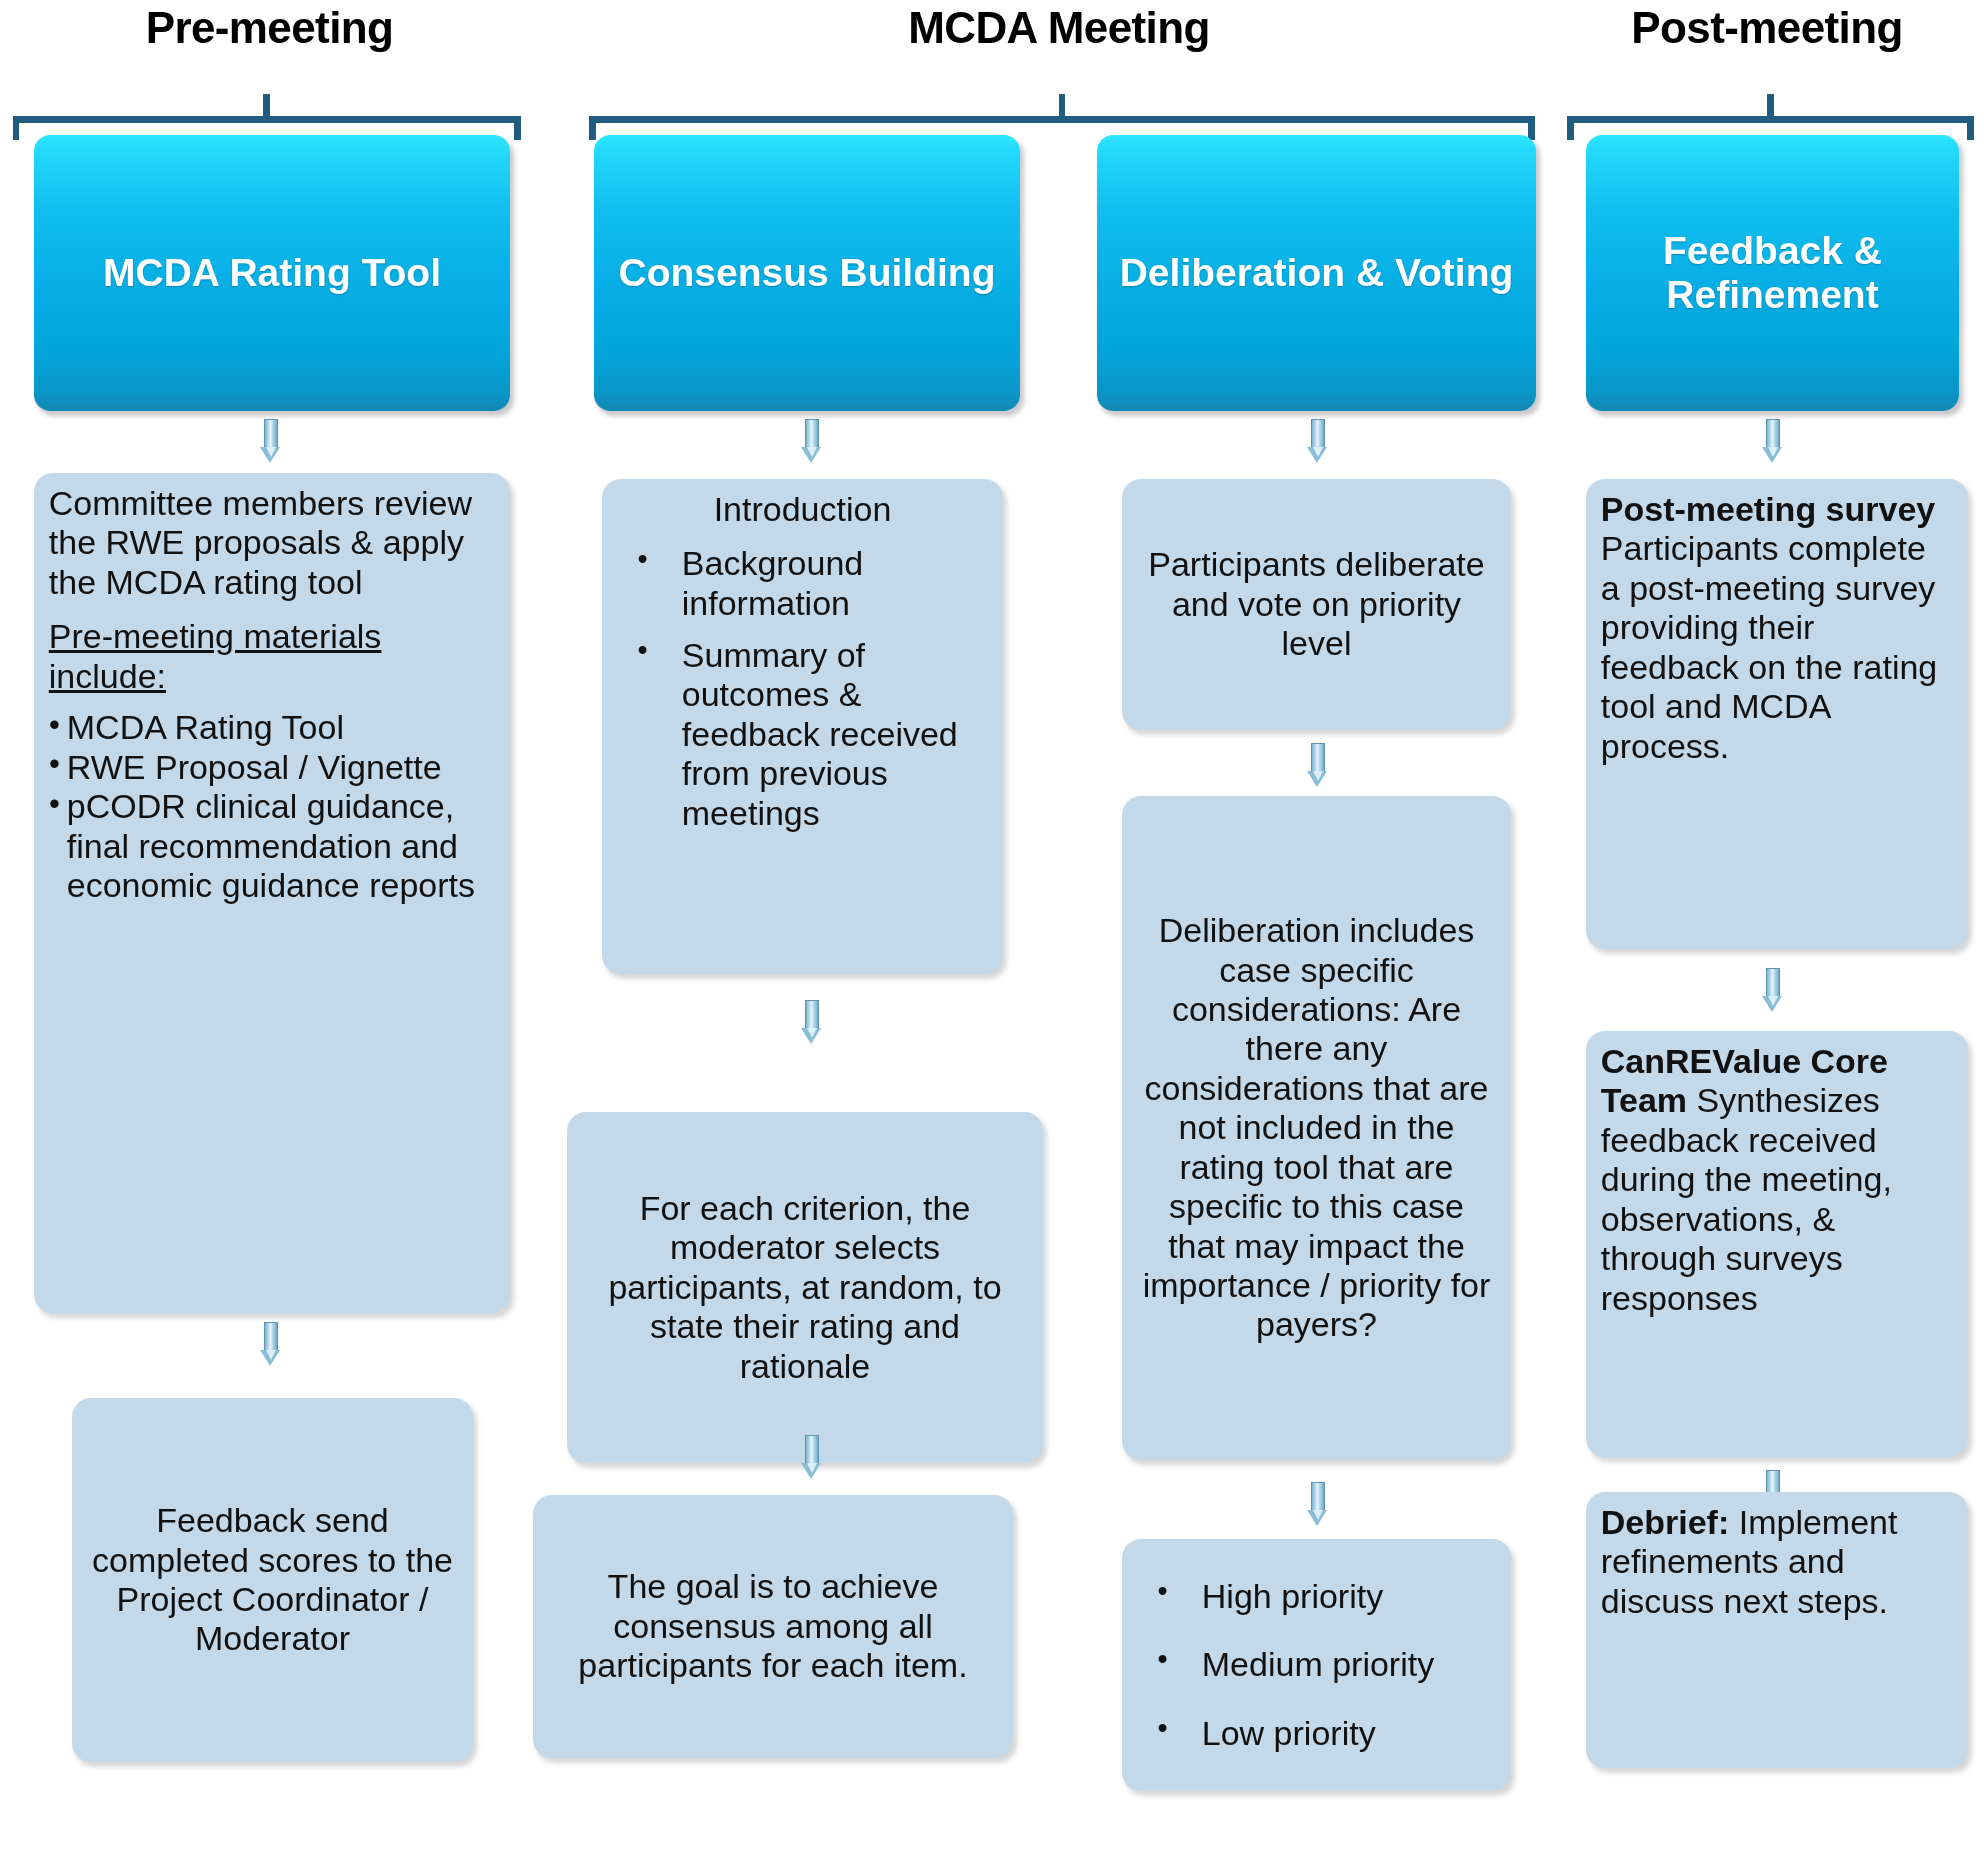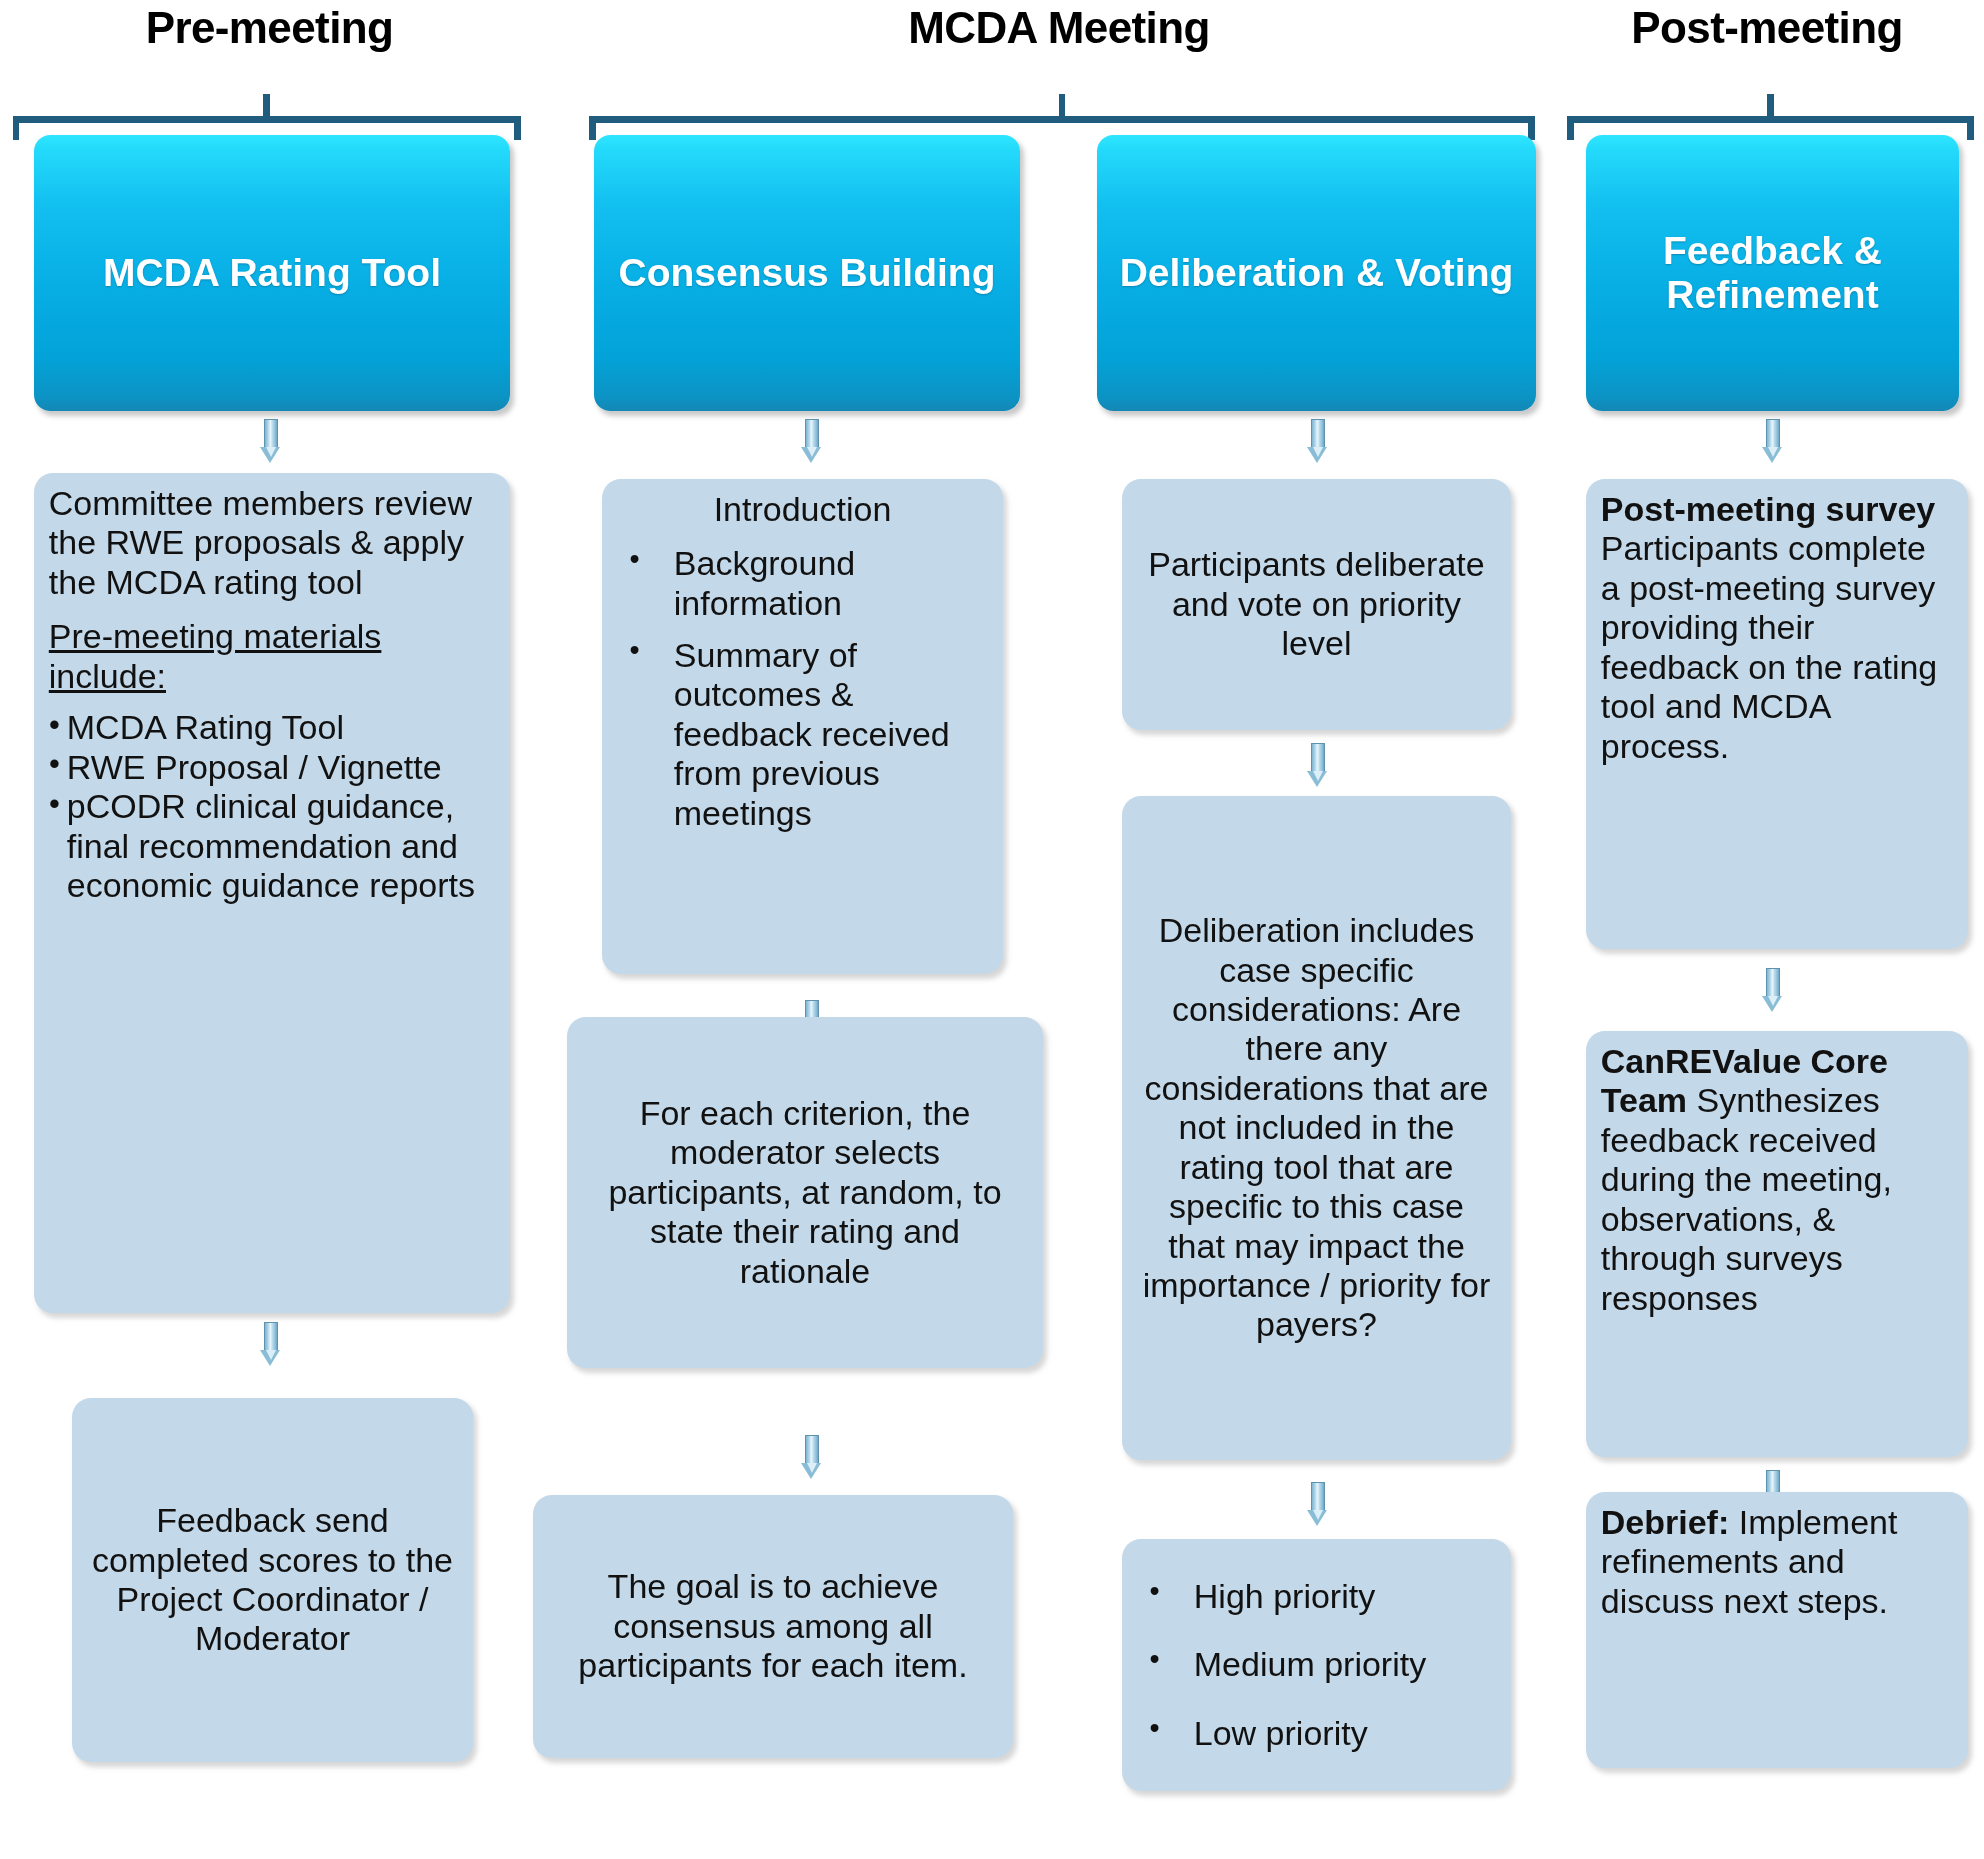--- a/index.html
+++ b/index.html
@@ -134,21 +134,21 @@
     content: "\2022";
     position: absolute;
     left: 1.3px;
     top: -1.3px;
     font-size: 31px;
   }
 
   
   ul.roomy {
     list-style: none;
-    margin: 0;
+    margin: 8px;
     padding: 0;
   }
   ul.roomy > li {
     position: relative;
     padding-left: 58px;
     margin: 0;
   }
   ul.roomy > li + li {
     margin-top: 12.5px;
   }
@@ -282,21 +282,21 @@
       <li>Summary of outcomes &amp; feedback received from previous meetings</li>
     </ul>
   </div>
 
   <div class="arrow" style="left:801px; top:1000px;">
     <div class="shaft"></div>
     <div class="head"></div>
     <div class="head-hl"></div>
   </div>
 
-  <div class="lb-box pad center" style="left:567px; top:1017px; width:476px; height:351px; display:flex; align-items:center; justify-content:center;">
+  <div class="lb-box pad center" style="left:567px; top:1112px; width:476px; height:351px; display:flex; align-items:center; justify-content:center;">
     <p>For each criterion, the moderator selects participants, at random, to state their rating and rationale</p>
   </div>
 
   <div class="arrow" style="left:801px; top:1435px;">
     <div class="shaft"></div>
     <div class="head"></div>
     <div class="head-hl"></div>
   </div>
 
   <div class="lb-box pad center" style="left:533px; top:1495px; width:480px; height:263px; display:flex; align-items:center; justify-content:center;">

